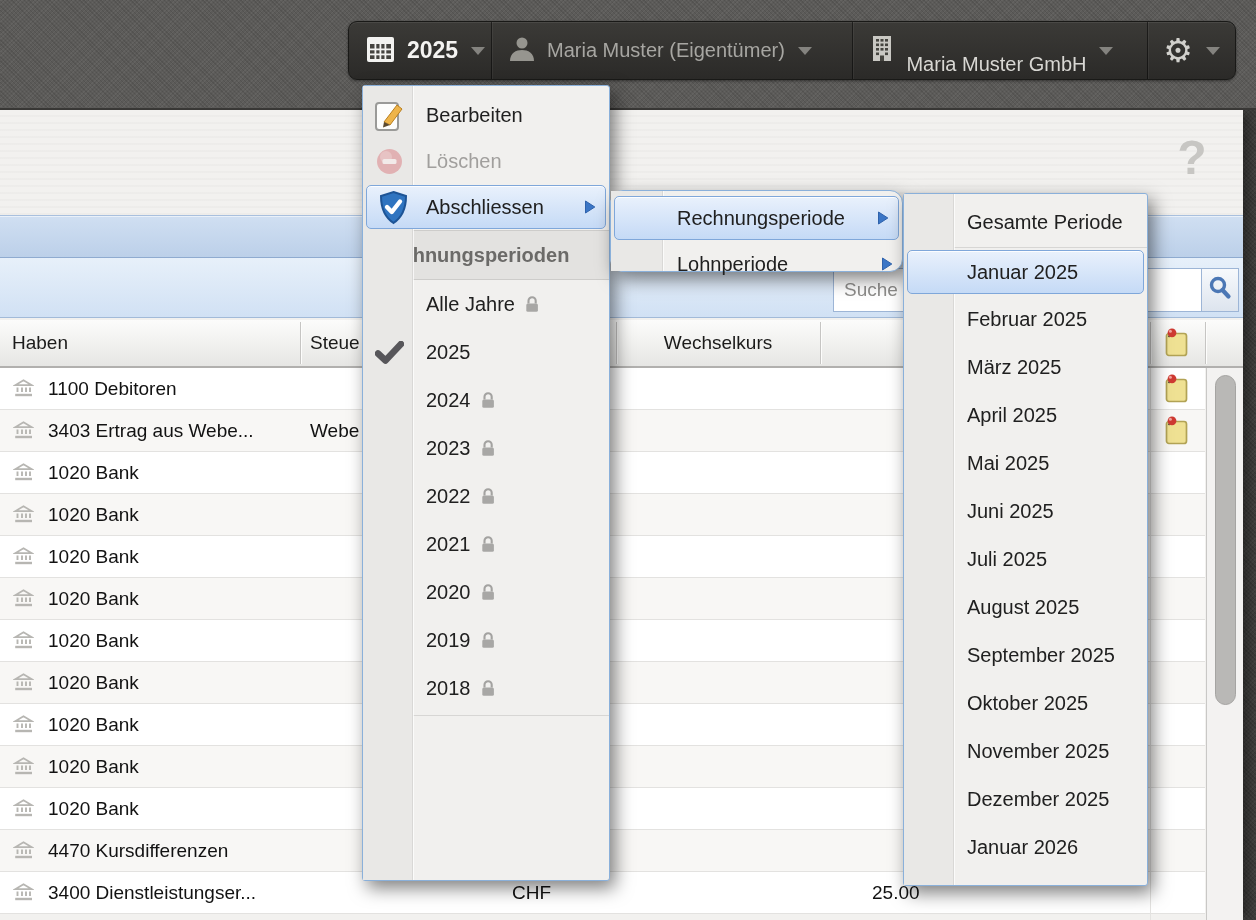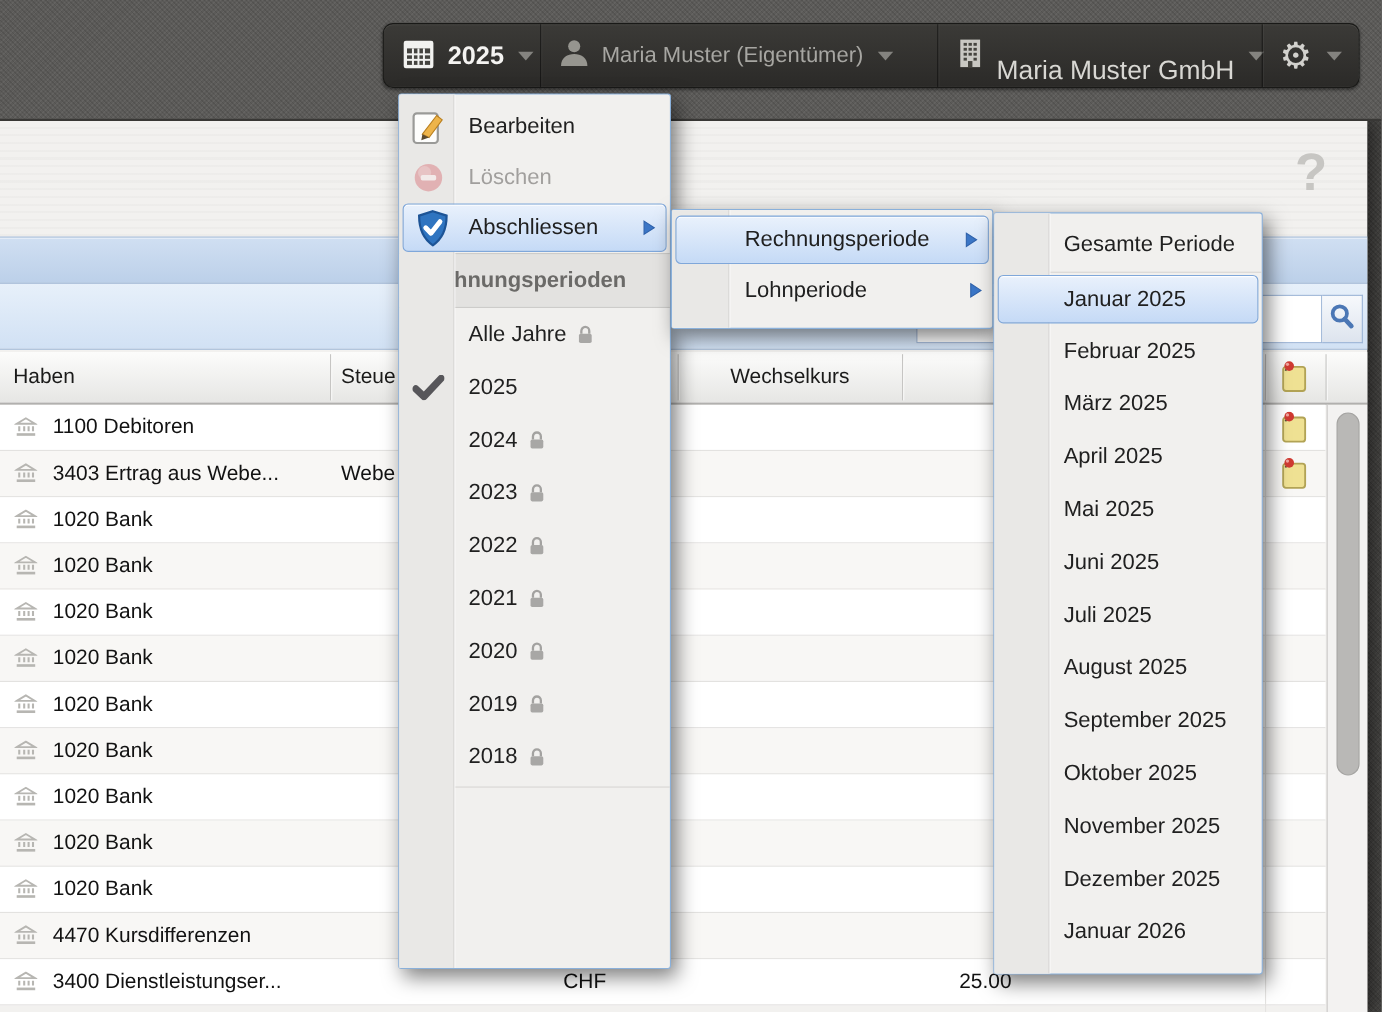--- a/index.html
+++ b/index.html
@@ -30,21 +30,21 @@
   }
   .tb-btn { display:flex; align-items:center; gap:11px; padding:0 16px; height:100%;
     border-left:1px solid rgba(0,0,0,.5); box-shadow:inset 1px 0 0 rgba(255,255,255,.05); cursor:pointer; }
   .tb-btn:first-child { border-left:none; box-shadow:none; }
   .tb-period { width:142px; }
   .tb-user   { width:362px; }
   .tb-company{ width:295px; }
   .tb-gear   { width:88px; justify-content:center; }
   .tb-period .lbl { color:#f4f3f1; font-size:23px; font-weight:bold; }
   .tb-user .lbl   { color:#a7a6a2; font-size:20px; white-space:nowrap; }
-  .tb-company .lbl{ color:#d8d7d3; font-size:24px; white-space:nowrap;margin-top:28px; }
+  .tb-company .lbl{ color:#d8d7d3; font-size:20px; white-space:nowrap;margin-top:28px; }
   .chev { width:0; height:0; border-left:7px solid transparent; border-right:7px solid transparent;
     border-top:8px solid #84837f; margin-left:2px; }
   .gear-glyph { font-family:"DejaVu Sans", sans-serif; color:#d2d1cd; font-size:33px; line-height:1; }
   
   .app { position:absolute; left:0; top:110px; width:1243px; height:810px;
     background:#f2f1ef; box-shadow:6px 0 14px rgba(0,0,0,.45); z-index:1; }
   .wave { position:absolute; left:0; top:0; width:100%; height:105px;
     background-image:repeating-linear-gradient(0deg, rgba(0,0,0,.02) 0 2px, transparent 2px 7px); }
   .help { position:absolute; left:1170px; top:20px; width:44px; text-align:center;
     font-size:48px; font-weight:bold; color:#c7c6c3; cursor:pointer; }
@@ -96,21 +96,21 @@
   .mi.disabled .ic { opacity:.62; }
   .mi.hl { margin:1px 3px; height:44px; border:1px solid #7fa7da; border-radius:5px;
     background:linear-gradient(180deg,#e9f1fc,#c5daf6);
     box-shadow:inset 0 1px 0 rgba(255,255,255,.85); padding-left:59px; }
   .mi .arrow { position:absolute; right:9px; top:50%; transform:translateY(-50%); display:flex; }
   .mi .lock { display:inline-flex; margin-left:9px; align-items:center; }
   .msec { height:50px; background:#e3e2e0; border-top:1px solid #cdccca; border-bottom:1px solid #cdccca;
     font-size:20px; font-weight:bold; color:#6b6a68; display:flex; align-items:center; padding-left:13px; }
   .msep { height:1px; background:#d7d6d4; margin:2px 0; }
   #main-menu   { left:362px; top:85px;  width:248px; height:796px; padding-top:6px; }
-  #close-submenu { left:610px; top:190px; width:293px; height:109px; padding-top:4px; }
+  #close-submenu { left:610px; top:190px; width:293px; height:82px; padding-top:4px;border-radius:13px; }
   #close-submenu .mi { padding-left:66px; }
   #close-submenu .mi.hl { padding-left:62px; }
   #months-menu { left:903px; top:193px; width:245px; height:693px; padding-top:5px; }
   #main-menu .msep.bottom { margin:3px 0; }
 </style>
 </head>
 <body>
 
 <div id="stage">
 

